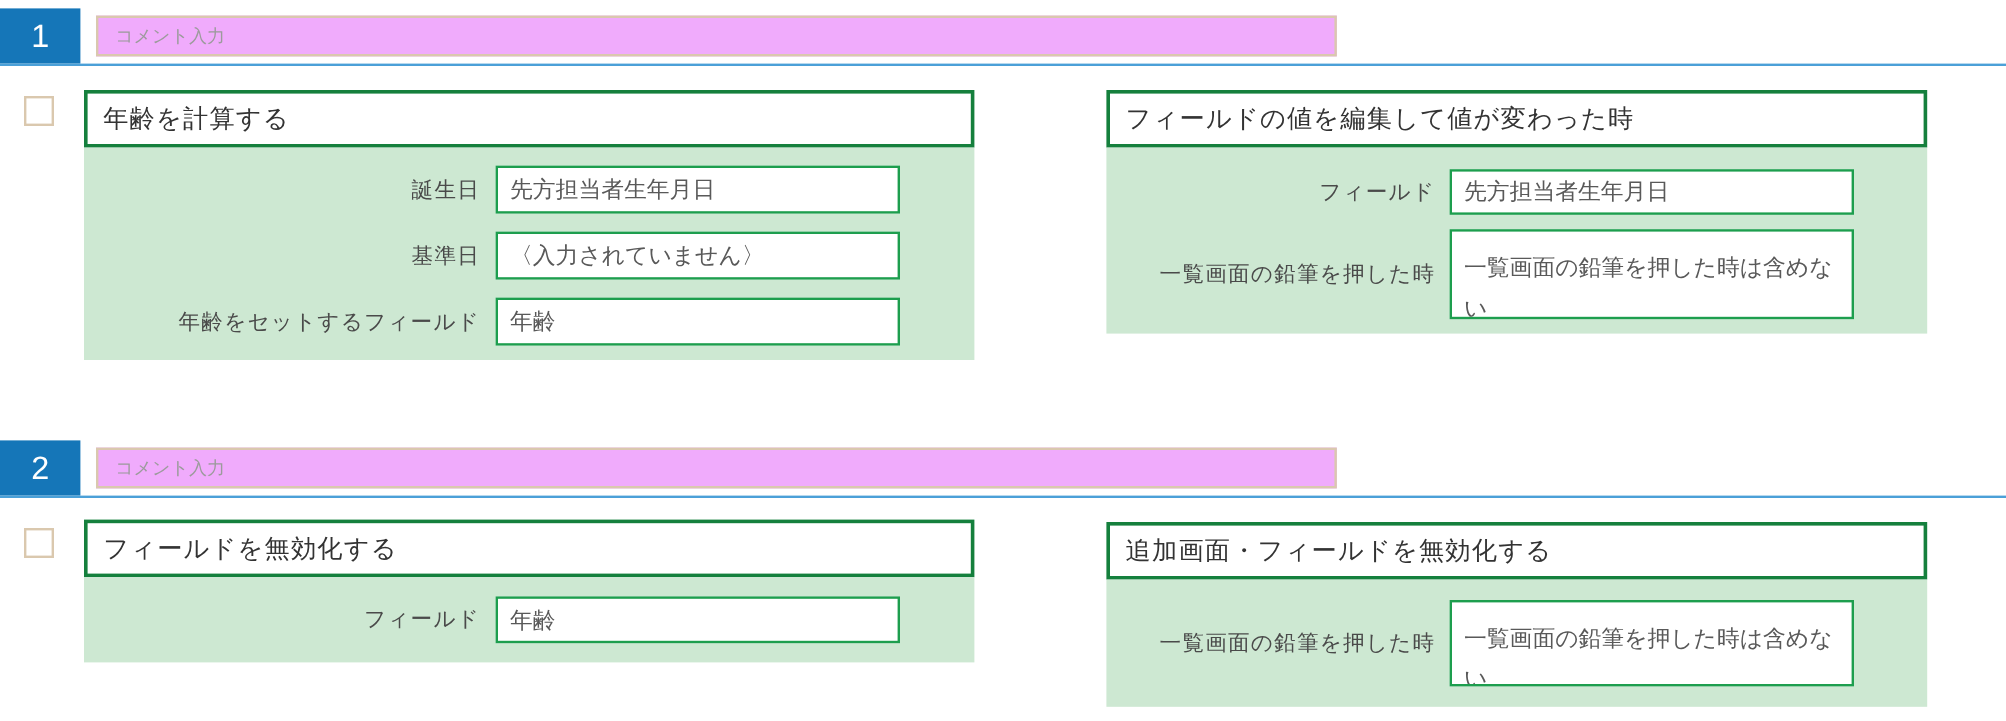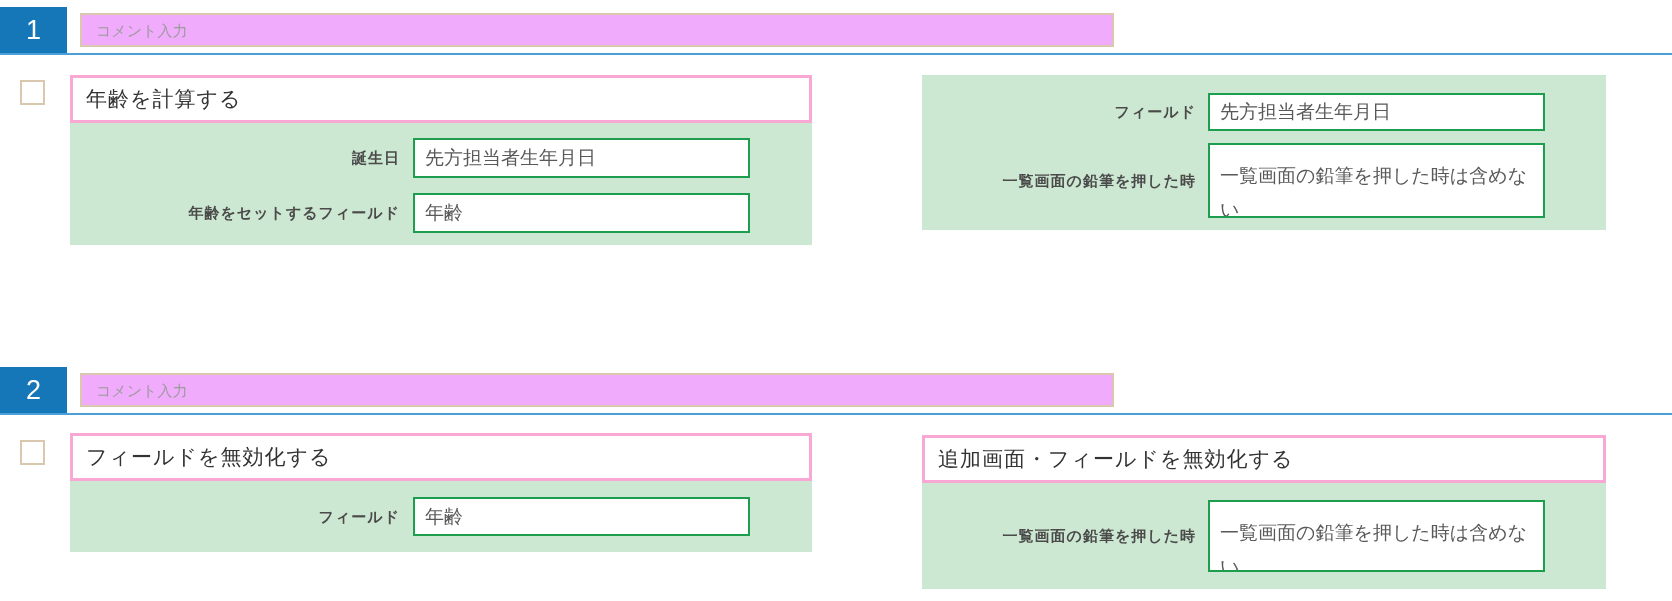--- a/index.html
+++ b/index.html
@@ -25,30 +25,30 @@
     position:absolute; left:0; top:53px; width:1672px; height:2px;
     background:#4ba0d8;
   }
   .row-checkbox {
     position:absolute; left:20px; top:80px; width:25px; height:25px;
     border:2px solid #dac8ae; background:#fff; cursor:pointer;
   }
 
   .card { position:absolute; }
   .card-header {
-    height:48px; background:#ffffff; border:3px solid #f9a8d4;
+    height:48px; background:#ffffff; border:3px solid #15803d;
     display:flex; align-items:center; padding-left:13px;
   }
   .card-title { font-size:21px; color:#333333; letter-spacing:1px; }
   .card-body {
     background:#cde8d2; display:flex; flex-direction:column;
   }
   .field-row { display:flex; align-items:center; }
   .field-label {
-    font-size:15px; font-weight:bold; color:#4a4a4a;
+    font-size:18px; font-weight:normal; color:#4a4a4a;
     text-align:right; letter-spacing:1px; line-height:1.6;
   }
   .field-value {
     background:#ffffff; border:2px solid #1d9e4e; color:#595959;
     font-size:19px; padding:0 10px; display:flex; align-items:center;
     overflow:hidden;
   }
   .field-value.multiline {
     display:block; line-height:34px; padding-top:14px; align-items:flex-start;
   }
@@ -67,27 +67,34 @@
     <div class="card" style="left:70px; top:75px; width:742px;">
       <div class="card-header">
         <span class="card-title">年齢を計算する</span>
       </div>
       <div class="card-body" style="padding:15px 0 12px; gap:15px;">
         <div class="field-row" style="height:40px;">
           <div class="field-label" style="width:330px; margin-right:13px;">誕生日</div>
           <div class="field-value" style="width:337px; height:40px;">先方担当者生年月日</div>
         </div>
         <div class="field-row" style="height:40px;">
+          <div class="field-label" style="width:330px; margin-right:13px;">基準日</div>
+          <div class="field-value" style="width:337px; height:40px;">〈入力されていません〉</div>
+        </div>
+        <div class="field-row" style="height:40px;">
           <div class="field-label" style="width:330px; margin-right:13px;padding-left:24px;">年齢をセットするフィールド</div>
           <div class="field-value" style="width:337px; height:40px;">年齢</div>
         </div>
       </div>
     </div>
 
     <div class="card" style="left:922px; top:75px; width:684px;">
+      <div class="card-header">
+        <span class="card-title">フィールドの値を編集して値が変わった時</span>
+      </div>
       <div class="card-body" style="padding:18px 0 12px; gap:12px;">
         <div class="field-row" style="height:38px;">
           <div class="field-label" style="width:274px; margin-right:12px;">フィールド</div>
           <div class="field-value" style="width:337px; height:38px;">先方担当者生年月日</div>
         </div>
         <div class="field-row" style="height:75px;">
           <div class="field-label" style="width:274px; margin-right:12px;">一覧画面の鉛筆を押した時</div>
           <div class="field-value multiline" style="width:337px; height:75px;">一覧画面の鉛筆を押した時は含めない</div>
         </div>
       </div>

